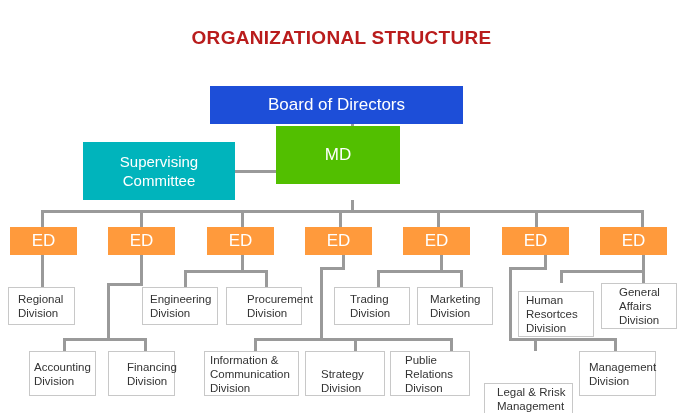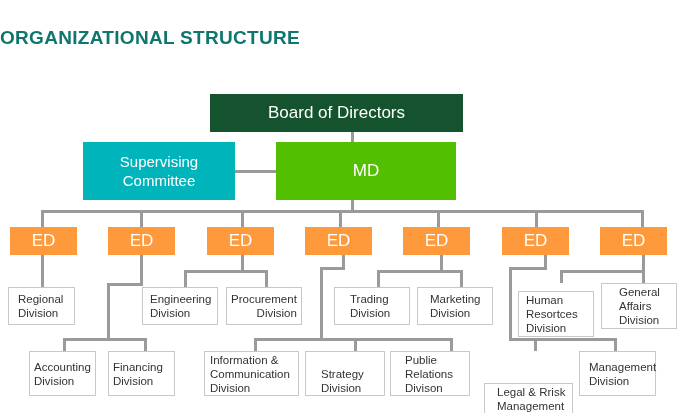--- a/index.html
+++ b/index.html
@@ -1,19 +1,19 @@
 <!DOCTYPE html>
 <html><head>
 <meta charset="utf-8">
 <style>
   html, body { margin:0; padding:0; background:#ffffff; }
   body { width:683px; height:413px; position:relative; overflow:hidden; font-family:"Liberation Sans", sans-serif; }
-  .title { position:absolute; left:0; top:27px; width:683px; color:#0f766e; font-weight:bold; font-size:19px; letter-spacing:0.3px; }
+  .title { position:absolute; left:0; top:27px; width:683px; text-align:center; color:#b91c1c; font-weight:bold; font-size:19px; letter-spacing:0.3px; }
   .box { position:absolute; box-sizing:border-box; display:flex; align-items:center; justify-content:center; text-align:center; color:#fff; }
-  .board { background:#14532d; font-size:17px;margin-top:8px; }
+  .board { background:#1d4ed8; font-size:17px; }
   .super { background:#00b4bc; font-size:15px; line-height:19px; }
   .md { background:#52bf00; font-size:17px; }
   .ed { background:#ff9a3c; font-size:17px; }
   .div { background:#fff; border:1px solid #c8c8c8; color:#333; font-size:11.5px; line-height:14px; text-align:left; justify-content:flex-start; padding-left:9px; }
   .ln { position:absolute; background:#9a9a9a; }
   .h { height:3px; }
   .v { width:3px; }
 </style>
 </head>
 <body>
@@ -73,21 +73,21 @@
 
 <div class="box board" style="left:210px;top:86px;width:253px;height:38px;">
   <span>Board of Directors</span>
 </div>
 <div class="box super" style="left:83px;top:142px;width:152px;height:58px;">
   <div>
     <div>Supervising</div>
     <div>Committee</div>
   </div>
 </div>
-<div class="box md" style="left:276px;top:142px;width:180px;height:58px;">
+<div class="box md" style="left:276px;top:126px;width:124px;height:58px;">
   <span>MD</span>
 </div>
 
 <div class="box ed" style="left:10px;top:227px;width:67px;height:28px;">
     <span>ED</span>
   </div>
 <div class="box ed" style="left:108px;top:227px;width:67px;height:28px;">
     <span>ED</span>
   </div>
 <div class="box ed" style="left:207px;top:227px;width:67px;height:28px;">
@@ -111,21 +111,21 @@
       <div>Regional</div>
       <div>Division</div>
     </div>
 </div>
 <div class="box div" style="left:142px;top:287px;width:76px;height:38px;padding-left:7px;">
   <div>
       <div>Engineering</div>
       <div>Division</div>
     </div>
 </div>
-<div class="box div" style="left:226px;top:287px;width:76px;height:38px;padding-left:4px;text-align:right;">
+<div class="box div" style="left:226px;top:287px;width:76px;height:38px;padding-left:20px;">
   <div>
       <div>Procurement</div>
       <div>Division</div>
     </div>
 </div>
 <div class="box div" style="left:334px;top:287px;width:76px;height:38px;padding-left:15px;">
   <div>
       <div>Trading</div>
       <div>Division</div>
     </div>
@@ -150,21 +150,21 @@
       <div>Division</div>
     </div>
 </div>
 
 <div class="box div" style="left:29px;top:351px;width:67px;height:45px;padding-left:4px;">
   <div>
       <div>Accounting</div>
       <div>Division</div>
     </div>
 </div>
-<div class="box div" style="left:108px;top:351px;width:67px;height:45px;padding-left:4px;">
+<div class="box div" style="left:108px;top:351px;width:67px;height:45px;padding-left:18px;">
   <div>
       <div>Financing</div>
       <div>Division</div>
     </div>
 </div>
 <div class="box div" style="left:204px;top:351px;width:95px;height:45px;padding-left:5px;">
   <div>
       <div>Information &amp;</div>
       <div>Communication</div>
       <div>Division</div>

